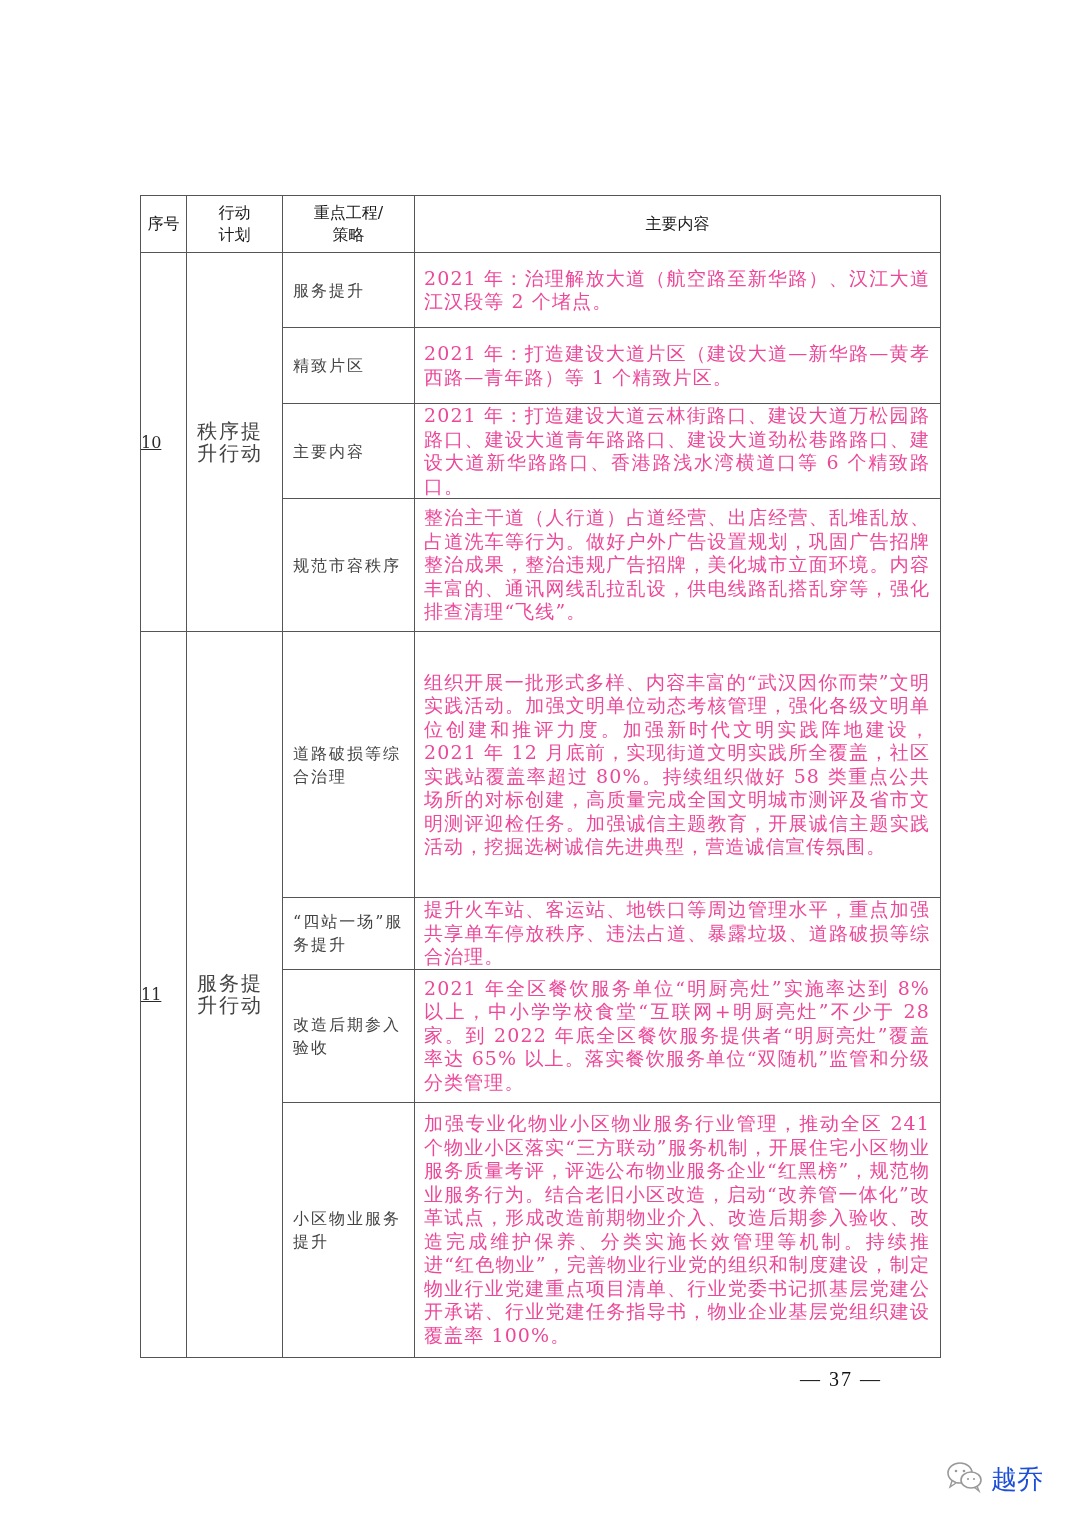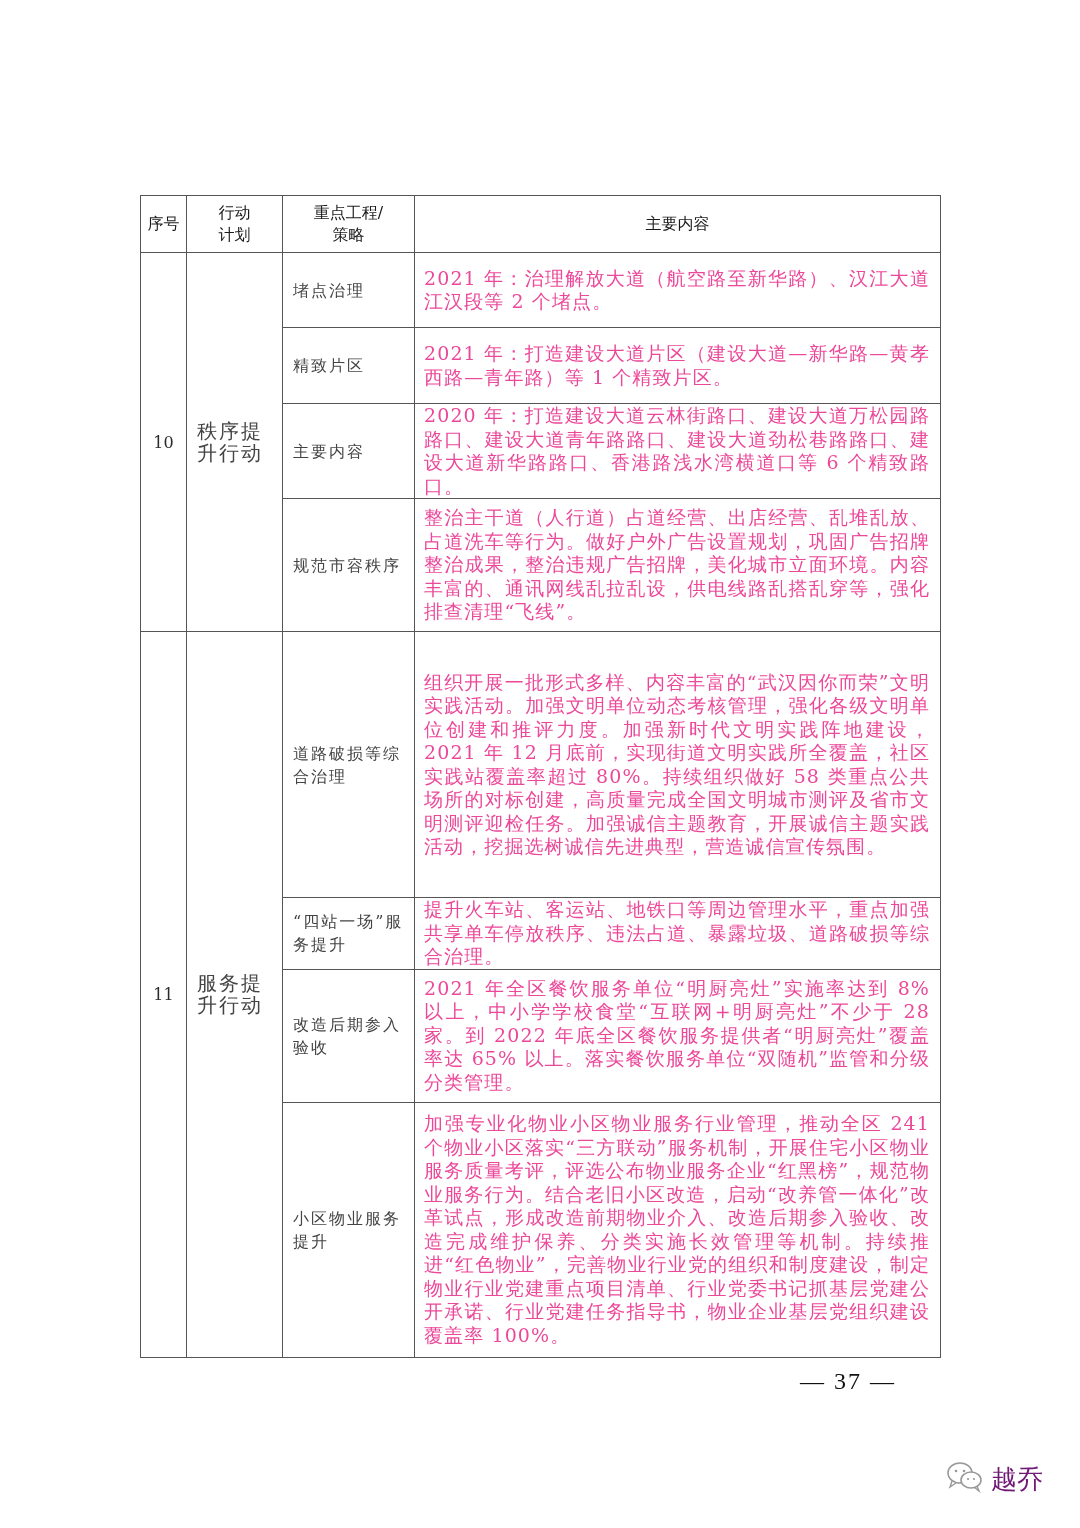--- a/index.html
+++ b/index.html
@@ -4,29 +4,29 @@
 <style>
   html, body { margin: 0; padding: 0; background: #ffffff; }
   body { width: 1080px; height: 1528px; position: relative; overflow: hidden;
          font-family: "DejaVu Serif", "Liberation Serif", serif; color: #2a2a2a; }
   .tbl { position: absolute; left: 140px; top: 195px; width: 800px; border-collapse: collapse;
          table-layout: fixed; }
   .tbl td, .tbl th { border: 1.5px solid #555; padding: 0; vertical-align: middle; }
   .tbl th { font-family: "DejaVu Sans", "Liberation Sans", sans-serif; font-weight: normal;
             font-size: 16px; color: #1a1a1a; height: 56px; text-align: center; line-height: 22px; }
   .c1 { width: 46px; } .c2 { width: 96px; } .c3 { width: 132px; } .c4 { width: 526px; }
-  .num { text-align: center; font-size: 16px; }
+  .num { text-align: left; font-size: 16px; text-decoration: underline; }
   .plan { font-size: 20px; line-height: 22px; padding-left: 10px !important; letter-spacing: 2px; color: #444; }
   .proj { font-size: 16px; line-height: 23px; padding: 0 8px 0 10px !important; letter-spacing: 2px; color: #444; }
   .content { font-size: 19px; line-height: 23.5px; padding: 0 10px 0 9px !important; letter-spacing: 1.1px;
              text-align: justify; color: #ec4899; }
-  .page-num { position: absolute; left: 800px; top: 1368px; font-size: 24px; color: #111;
+  .page-num { position: absolute; left: 800px; top: 1368px; font-size: 20px; color: #111;
               font-family: "Liberation Serif", serif; letter-spacing: 2px; }
   .wm { position: absolute; left: 945px; top: 1460px; display: flex; align-items: center; gap: 6px; color: #888; }
-  .wm-text { font-size: 26px; font-family: Liberation Sans, sans-serif; color: #701a75; }
+  .wm-text { font-size: 26px; font-family: Liberation Sans, sans-serif; color: #1d4ed8; }
 </style>
 </head>
 <body>
 
 <table class="tbl">
   <colgroup>
       <col class="c1">
       <col class="c2">
       <col class="c3">
       <col class="c4">
@@ -38,30 +38,30 @@
       <th><span>重点工程/</span><br><span>策略</span></th>
       <th><span>主要内容</span></th>
     </tr>
   </thead>
   <tbody>
     <tr style="height:75px">
       <td class="num" rowspan="4">10</td>
       <td class="plan" rowspan="4">
           <span style="display:block;width:76px">秩序提升行动</span>
         </td>
-      <td class="proj">堵点治理</td>
+      <td class="proj">服务提升</td>
       <td class="content">2021 年：治理解放大道（航空路至新华路）、汉江大道江汉段等 2 个堵点。</td>
     </tr>
     <tr style="height:76px">
       <td class="proj">精致片区</td>
       <td class="content">2021 年：打造建设大道片区（建设大道—新华路—黄孝西路—青年路）等 1 个精致片区。</td>
     </tr>
     <tr style="height:76px">
       <td class="proj">主要内容</td>
-      <td class="content">2020 年：打造建设大道云林街路口、建设大道万松园路路口、建设大道青年路路口、建设大道劲松巷路路口、建设大道新华路路口、香港路浅水湾横道口等 6 个精致路口。</td>
+      <td class="content">2021 年：打造建设大道云林街路口、建设大道万松园路路口、建设大道青年路路口、建设大道劲松巷路路口、建设大道新华路路口、香港路浅水湾横道口等 6 个精致路口。</td>
     </tr>
     <tr style="height:133px">
       <td class="proj">规范市容秩序</td>
       <td class="content">整治主干道（人行道）占道经营、出店经营、乱堆乱放、占道洗车等行为。做好户外广告设置规划，巩固广告招牌整治成果，整治违规广告招牌，美化城市立面环境。内容丰富的、通讯网线乱拉乱设，供电线路乱搭乱穿等，强化排查清理“飞线”。</td>
     </tr>
     <tr style="height:266px">
       <td class="num" rowspan="4">11</td>
       <td class="plan" rowspan="4">
           <span style="display:block;width:76px">服务提升行动</span>
         </td>

